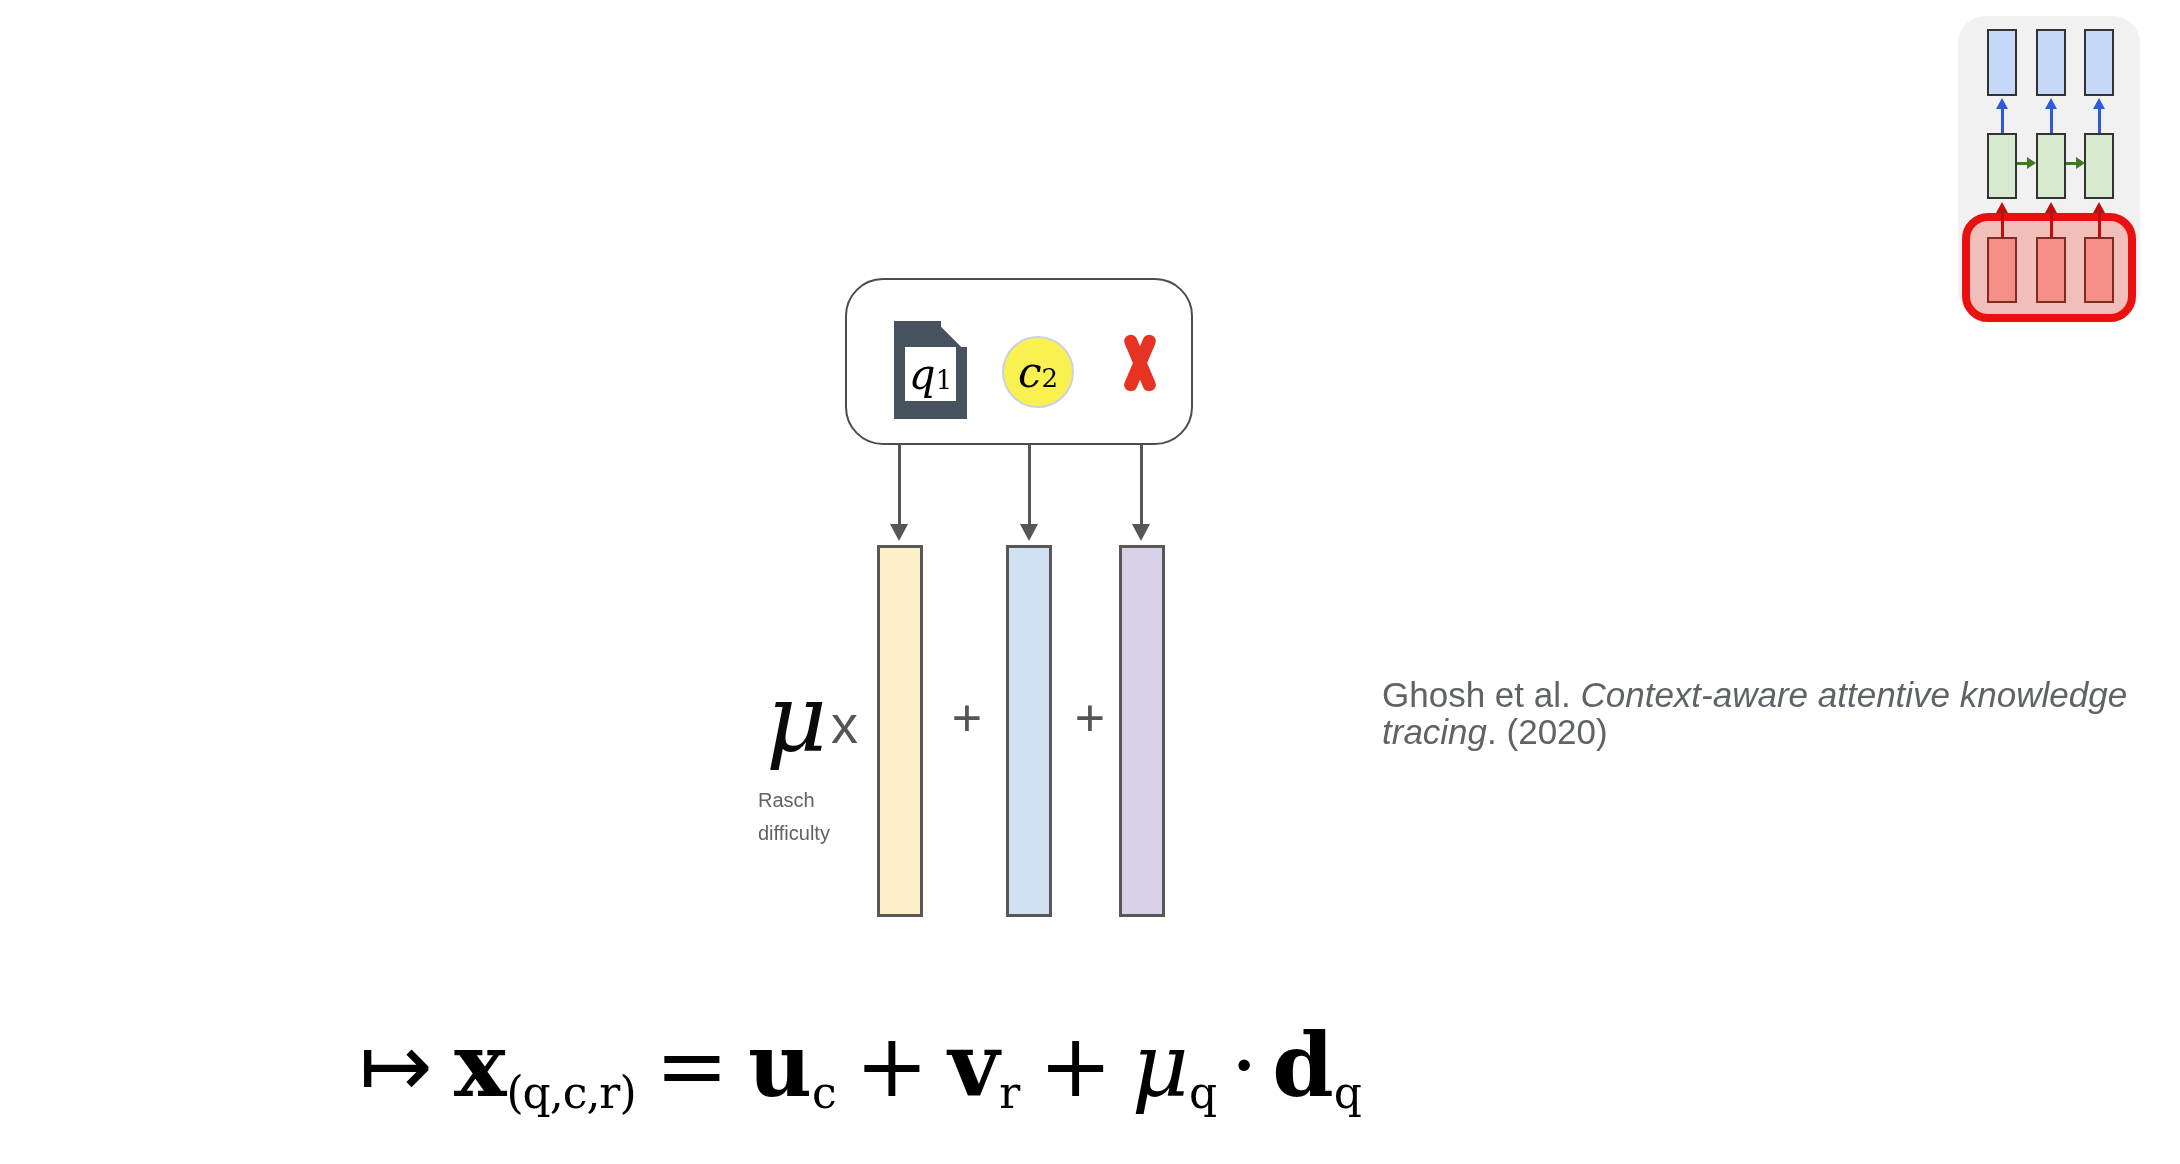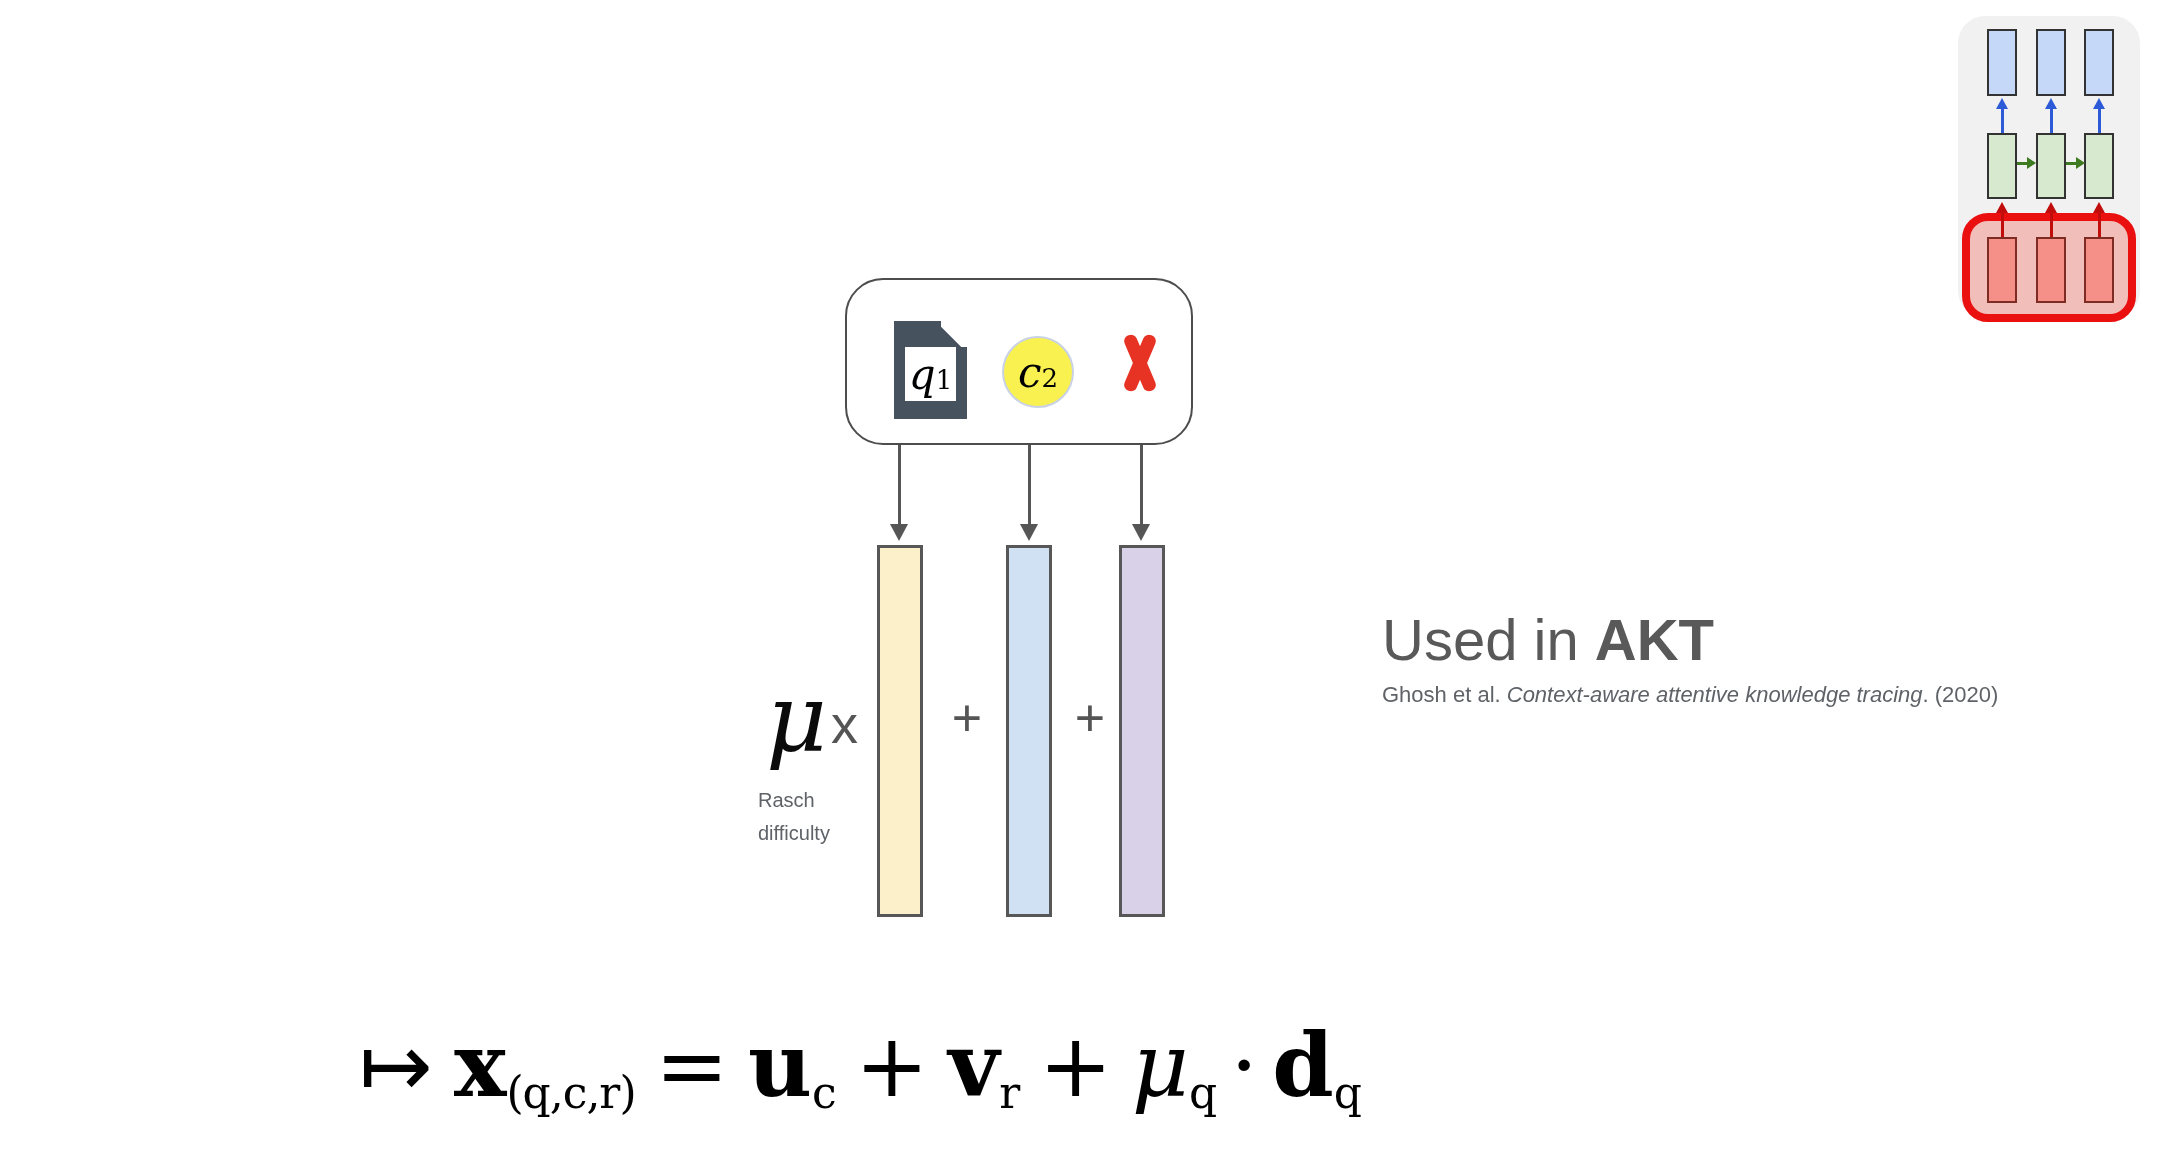--- a/index.html
+++ b/index.html
@@ -64,21 +64,21 @@
   .mu-big{position:absolute;left:766px;top:672px;font-family:"DejaVu Serif",serif;font-style:italic;
       font-size:94px;color:#0b0b0b;line-height:1;}
   .times{position:absolute;left:831px;top:697px;font-size:54px;color:#555;line-height:1;}
   .mu-caption{position:absolute;left:758px;top:784px;width:132px;font-size:20px;line-height:33px;color:#5f6368;}
   .plus{position:absolute;top:692px;transform:translateX(-50%);font-size:52px;color:#555;line-height:1;}
   .plus-1{left:967px;} .plus-2{left:1090px;}
 
   
   .usedin{position:absolute;left:1382px;top:606px;font-size:58px;color:#595959;white-space:nowrap;}
   .usedin b{font-weight:bold;}
-  .cite{position:absolute;left:1382px;top:676px;width:760px;font-size:22px;line-height:37px;color:#5f6368;}
+  .cite{position:absolute;left:1382px;top:676px;width:760px;font-size:35px;line-height:37px;color:#5f6368;}
   .cite em{font-style:italic;}
 
   
   .formula{position:absolute;left:338px;top:1000px;height:130px;display:flex;align-items:baseline;
       font-family:"DejaVu Serif","DejaVu Sans",serif;font-size:88px;color:#000;line-height:130px;}
   .formula .it{font-style:italic;}
   .formula .bf{font-weight:bold;}
   .formula .op{margin:0 0.22em;}
   .formula .mapsto{font-family:"DejaVu Sans",sans-serif;margin:0 0.24em;}
   .formula .cdot{margin:0 0.16em;}
@@ -178,21 +178,20 @@
   <div class="bar bar-diff"></div>
   <div class="bar bar-concept"></div>
   <div class="bar bar-resp"></div>
 
   <div class="mu-big">μ</div>
   <div class="times">x</div>
   <div class="mu-caption">Rasch difficulty</div>
   <div class="plus plus-1">+</div>
   <div class="plus plus-2">+</div>
 
-  <div class="usedin"><span>Used in </span><b>AKT</b></div>
   <div class="cite"><span>Ghosh et al. </span><em>Context-aware attentive knowledge tracing</em><span>. (2020)</span></div>
 
   <div class="formula">
       <span class="mapsto">↦</span>
       <span class="bf">x</span>
       <span class="sub">(q,c,r)</span>
       <span class="op">=</span>
       <span class="bf">u</span>
       <span class="sub">c</span>
       <span class="op">+</span>

